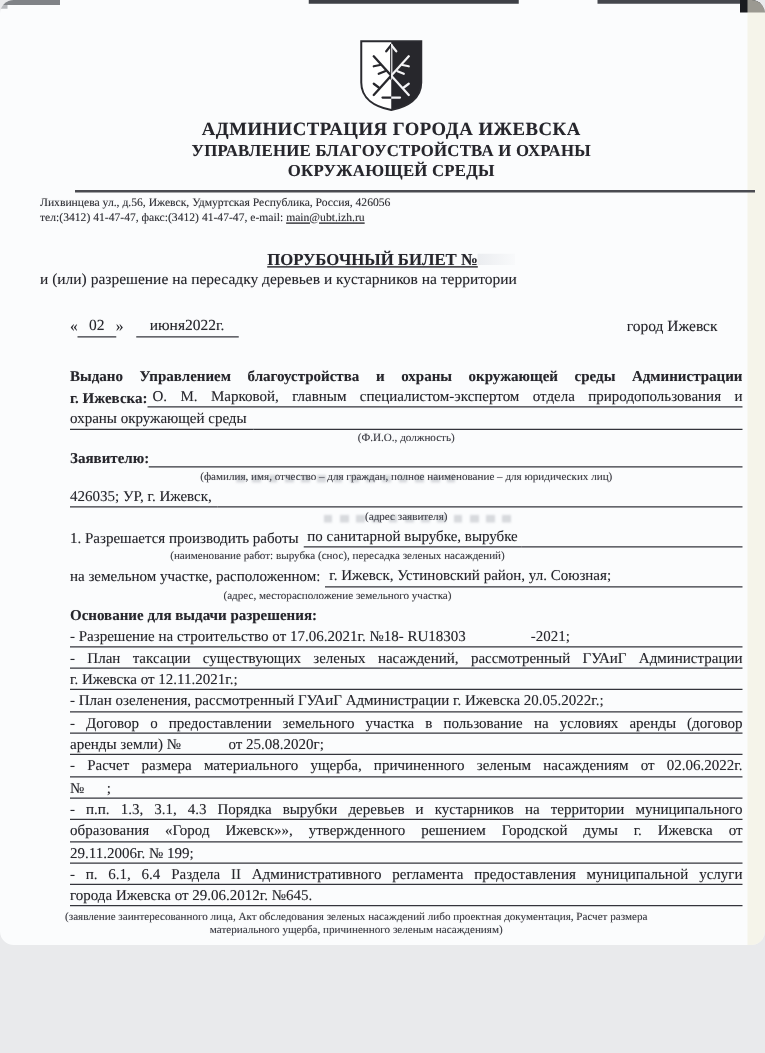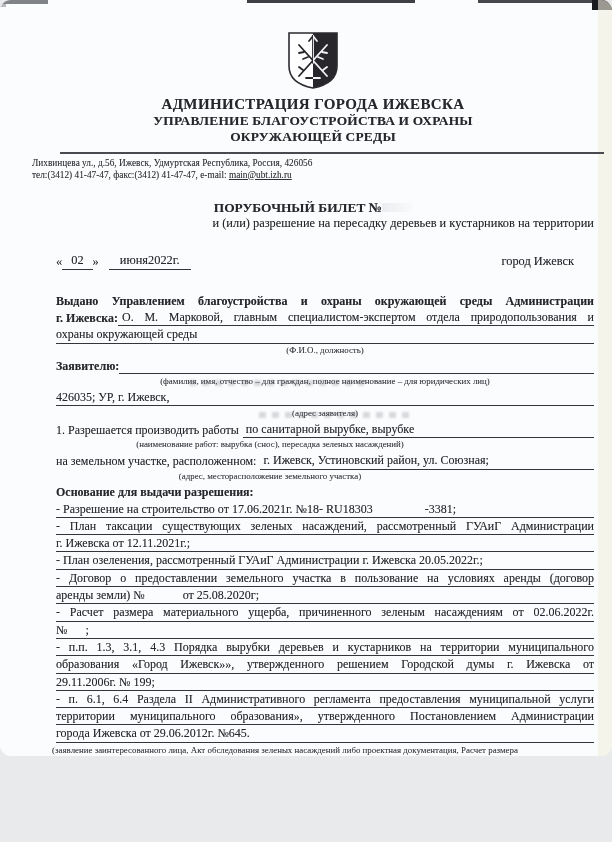--- a/index.html
+++ b/index.html
@@ -23,24 +23,24 @@
 
   .hdr-shift { margin-left:-24px; }
   .emblem { width:56px; height:60px; margin:0 auto 5px; }
   .org1 { font-weight:bold; font-size:15px; text-align:center; letter-spacing:.4px; line-height:18px; }
   .org2 { font-weight:bold; font-size:13.4px; text-align:center; letter-spacing:.2px; line-height:16px; }
   .hdr-rule { height:2px; background:#4a4b51; margin:7px -10px 4px 4px; }
   .addr { font-size:9.3px; text-align:left; line-height:11.5px; color:#303036; }
   .email { text-decoration:underline; }
 
   .titleblock { margin-top:19px; }
-  .doc-title { text-align:center; font-weight:bold; font-size:13.4px; line-height:16px; }
+  .doc-title { text-align:center; font-weight:bold; font-size:13.4px; line-height:16px;text-decoration:underline; }
   .num-smudge { display:inline-block; width:30px; height:9px;
     background:linear-gradient(90deg, rgba(198,202,210,.3), rgba(198,202,210,.05)); }
-  .doc-sub { text-align:right; font-size:12.4px; line-height:15.4px; }
+  .doc-sub { text-align:left; font-size:12.4px; line-height:15.4px; }
 
   .dateline { display:flex; align-items:flex-end; margin-top:21px; font-size:12.4px; }
   .u2 { border-bottom:1.5px solid #34353c; }
   .dl-day { padding:0 9px; }
   .dl-my { margin-left:10px; padding:0 11px; display:inline-flex; }
   .dl-city { margin-left:auto; margin-right:20px;font-family:Liberation Serif, serif; }
 
   .body { margin-top:23px; }
   .b { font-weight:bold; }
   .jl { text-align:justify; text-align-last:justify; }
@@ -180,21 +180,21 @@
         <span class="u ml">г. Ижевск, Устиновский район, ул. Союзная;</span>
         <span class="fill"></span>
       </div>
       <div class="cap cap-shift">(адрес, месторасположение земельного участка)</div>
 
       <div class="b">Основание для выдачи разрешения:</div>
 
       <div class="row ul-row">
         <span>- Разрешение на строительство от 17.06.2021г. №18- RU18303</span>
         <span class="gap52"></span>
-        <span>-3381;</span>
+        <span>-2021;</span>
       </div>
       <div class="jl ul">- План таксации существующих зеленых насаждений, рассмотренный ГУАиГ Администрации</div>
       <div class="row ul-row">
         <span>г. Ижевска от 12.11.2021г.;</span>
       </div>
       <div class="row ul-row">
         <span>- План озеленения, рассмотренный ГУАиГ Администрации г. Ижевска 20.05.2022г.;</span>
       </div>
       <div class="jl ul">- Договор о предоставлении земельного участка в пользование на условиях аренды (договор</div>
       <div class="row ul-row">
@@ -207,21 +207,20 @@
         <span>№</span>
         <span class="gap18"></span>
         <span>;</span>
       </div>
       <div class="jl ul">- п.п. 1.3, 3.1, 4.3 Порядка вырубки деревьев и кустарников на территории муниципального</div>
       <div class="jl ul">образования «Город Ижевск»», утвержденного решением Городской думы г. Ижевска от</div>
       <div class="row ul-row">
         <span>29.11.2006г. № 199;</span>
       </div>
       <div class="jl ul">- п. 6.1, 6.4 Раздела II Административного регламента предоставления муниципальной услуги</div>
-      <div class="jl ul">территории муниципального образования», утвержденного Постановлением Администрации</div>
       <div class="row ul-row">
         <span>города Ижевска от 29.06.2012г. №645.</span>
       </div>
       <div class="cap cap-basis">(заявление заинтересованного лица, Акт обследования зеленых насаждений либо проектная документация, Расчет размера материального ущерба, причиненного зеленым насаждениям)</div>
 
       <div class="comp">
         <div class="row">
           <span class="b t">Компенсационная стоимость в сумме:</span>
           <span class="spread u b">сто шестьдесят восемь тысяч семьсот три рубля 00</span>
         </div>

